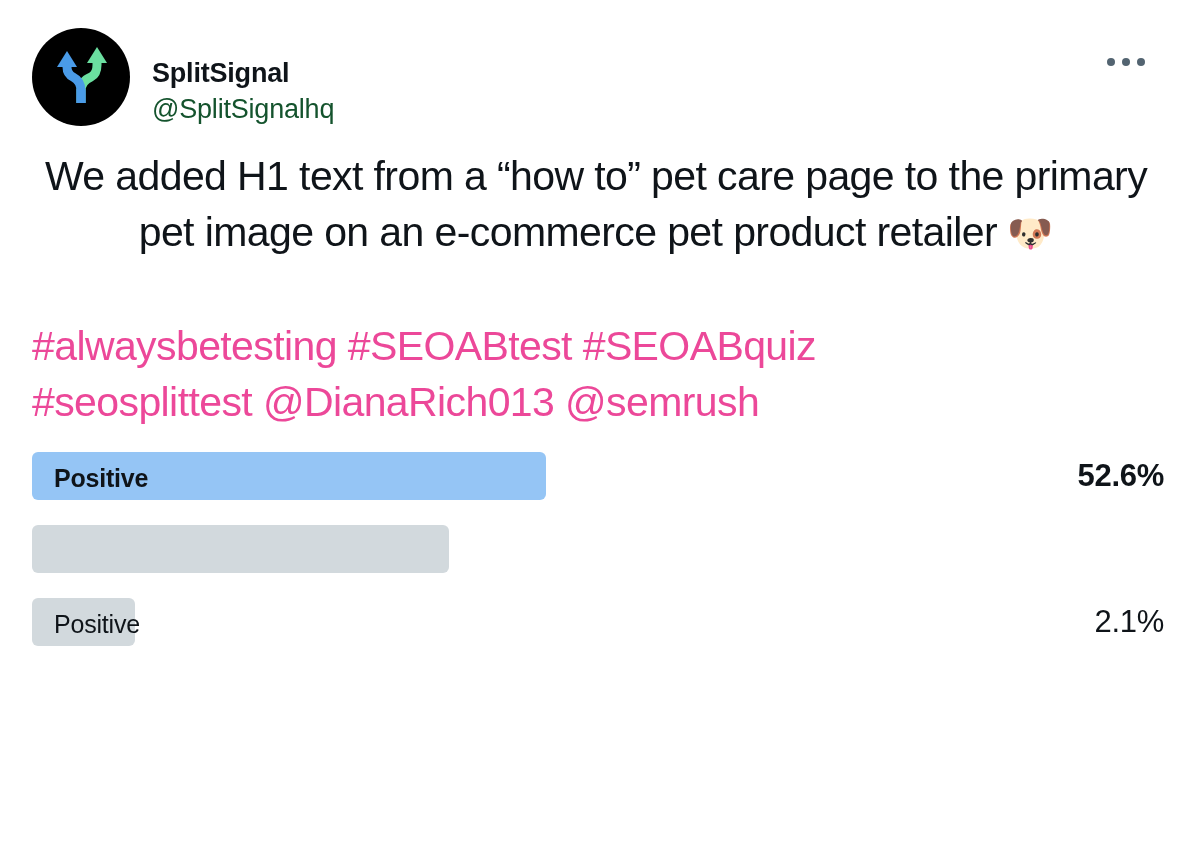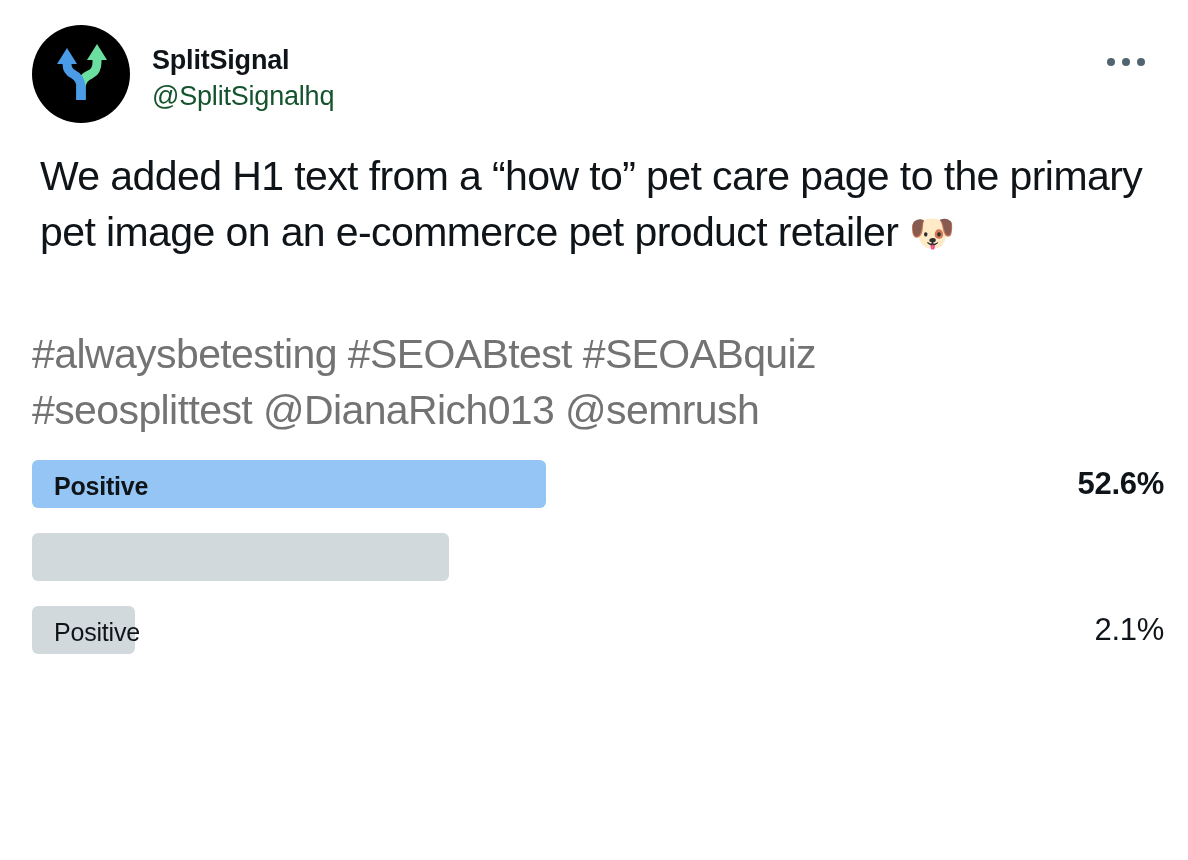--- a/index.html
+++ b/index.html
@@ -21,21 +21,21 @@
     width: 1188px;
     height: 860px;
     box-sizing: border-box;
     padding: 22px 28px 0 32px;
     background: #ffffff;
   }
 
   
   .tweet-header {
     display: flex;
-    align-items: center;
+    align-items: flex-end;
     position: relative;
     height: 104px;
   }
 
   .avatar {
     width: 98px;
     height: 98px;
     border-radius: 50%;
     background: #000000;
     flex: 0 0 98px;
@@ -94,28 +94,28 @@
   
   .tweet-body {
     margin-top: 22px;
     font-size: 41px;
     line-height: 56px;
     letter-spacing: -0.6px;
     color: #0F1419;
     font-weight: 400;
     max-width: 1132px;
   }
-  .para { margin: 8px; }
+  .para { margin: 0; text-align: center; }
   .blank-line { height: 56px; }
   .emoji {
     font-family: "DejaVu Sans", sans-serif;
     font-size: 37px;
   }
   .link {
-    color: #737373;
+    color: #ec4899;
     text-decoration: none;
     cursor: pointer;
   }
   .tags-block { margin: 0; }
 
   
   .poll {
     margin-top: 22px;
     width: 1132px;
   }

